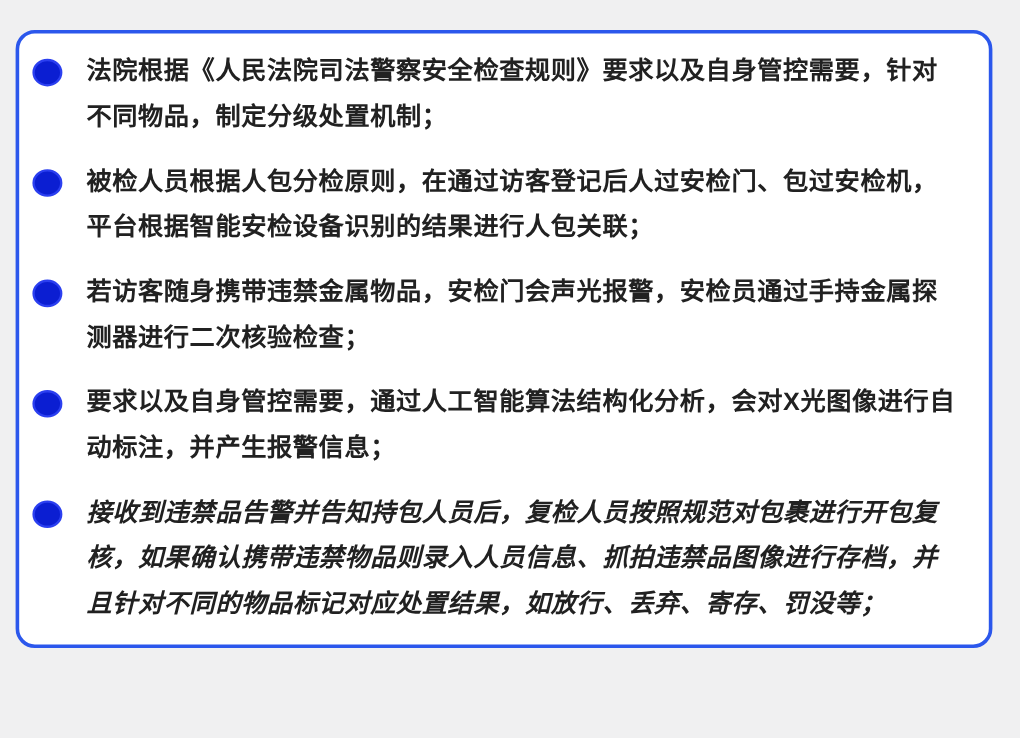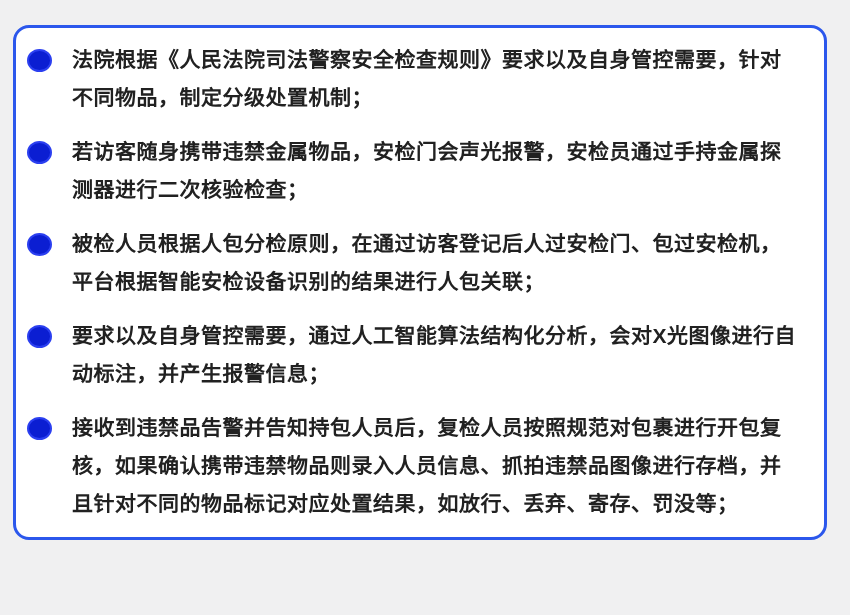--- a/index.html
+++ b/index.html
@@ -37,21 +37,21 @@
   }
   ul.rules-list {
     list-style: none;
     width: 100%;
   }
   li.rule-item {
     display: flex;
     align-items: flex-start;
     margin-bottom: 16px;
   }
-  li.rule-item:last-child { margin-bottom: 16px; }
+  li.rule-item:last-child { margin-bottom: 16px; font-style: italic; }
   .bullet {
     flex: 0 0 auto;
     width: 25px;
     height: 23px;
     margin: 8px 20px 0 11px;
     border-radius: 50%;
     background: var(--bullet-fill);
     border: 2px solid var(--bullet-ring);
   }
   .rule-text {
@@ -70,26 +70,26 @@
 <div class="page">
   <div class="card">
     <ul class="rules-list">
   <li class="rule-item">
     <span class="bullet"></span>
     <p class="rule-text">法院根据《人民法院司法警察安全检查规则》要求以及自身管控需要，针对不同物品，制定分级处置机制；</p>
   </li>
 
   <li class="rule-item">
     <span class="bullet"></span>
-    <p class="rule-text">若访客随身携带违禁金属物品，安检门会声光报警，安检员通过手持金属探测器进行二次核验检查；</p>
+    <p class="rule-text">被检人员根据人包分检原则，在通过访客登记后人过安检门、包过安检机，平台根据智能安检设备识别的结果进行人包关联；</p>
   </li>
 
   <li class="rule-item">
     <span class="bullet"></span>
-    <p class="rule-text">被检人员根据人包分检原则，在通过访客登记后人过安检门、包过安检机，平台根据智能安检设备识别的结果进行人包关联；</p>
+    <p class="rule-text">若访客随身携带违禁金属物品，安检门会声光报警，安检员通过手持金属探测器进行二次核验检查；</p>
   </li>
 
   <li class="rule-item">
     <span class="bullet"></span>
     <p class="rule-text">要求以及自身管控需要，通过人工智能算法结构化分析，会对X光图像进行自动标注，并产生报警信息；</p>
   </li>
 
   <li class="rule-item">
     <span class="bullet"></span>
     <p class="rule-text">接收到违禁品告警并告知持包人员后，复检人员按照规范对包裹进行开包复核，如果确认携带违禁物品则录入人员信息、抓拍违禁品图像进行存档，并且针对不同的物品标记对应处置结果，如放行、丢弃、寄存、罚没等；</p>

